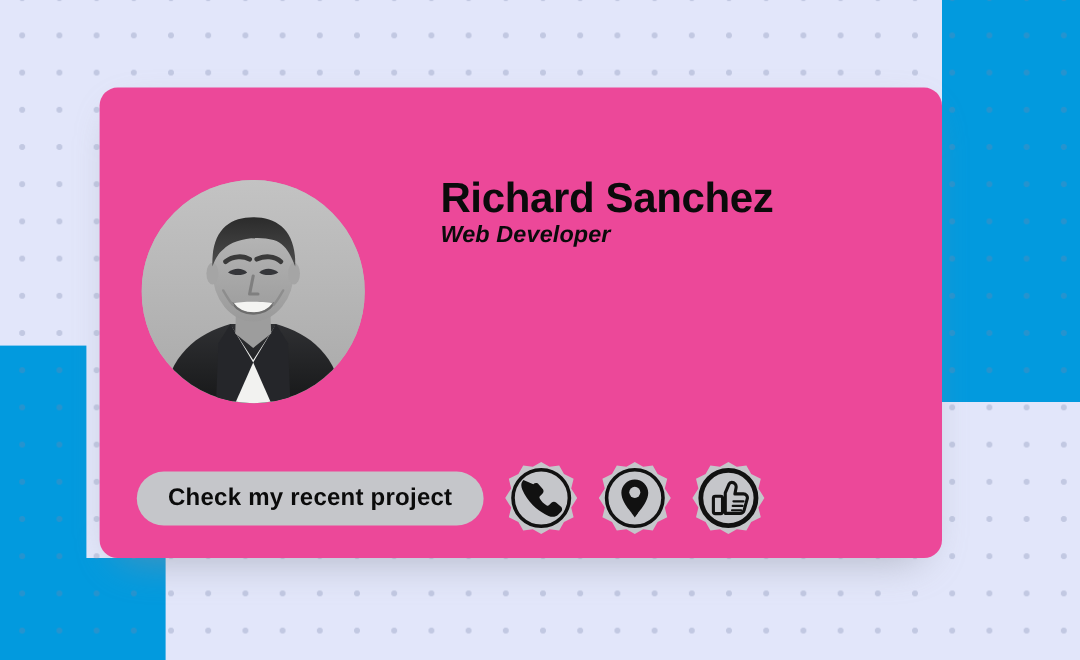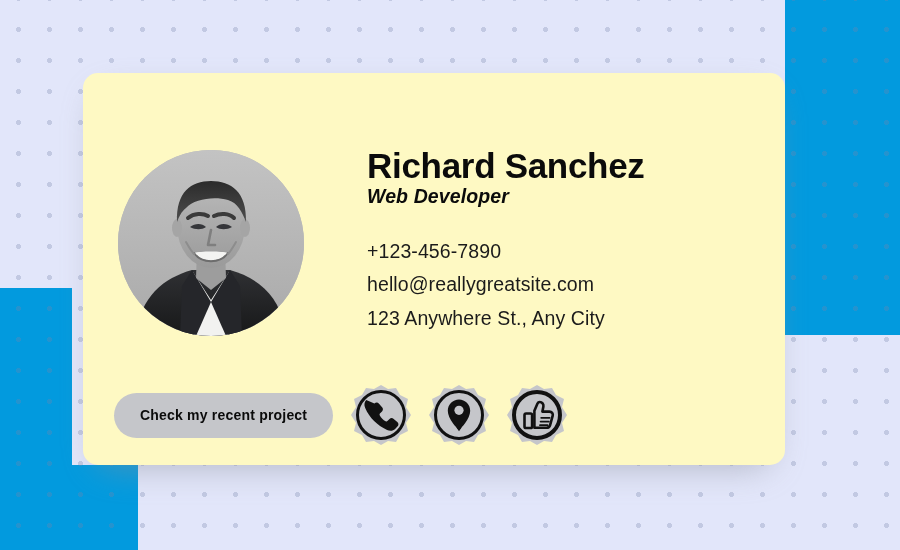--- a/index.html
+++ b/index.html
@@ -70,21 +70,21 @@
     background: #8a8e99;
     filter: blur(17px);
     opacity: 0.55;
   }
   .card {
     position: absolute;
     left: 83px;
     top: 73px;
     width: 702px;
     height: 392px;
-    background: #fef9c3;
+    background: #ec4899;
     border-radius: 15px;
   }
 
   
   .portrait {
     position: absolute;
     left: 35px;
     top: 77px;
     width: 186px;
     height: 186px;
@@ -137,21 +137,21 @@
     align-items: center;
   }
   .cta-button {
     height: 45px;
     padding: 0 26px;
     border: none;
     border-radius: 23px;
     background: #c5c6ca;
     color: #0b0b0b;
     font-family: "Liberation Sans", sans-serif;
-    font-size: 14px;
+    font-size: 20px;
     font-weight: bold;
     letter-spacing: 0.2px;
     cursor: pointer;
     white-space: nowrap;
     display: flex;
     align-items: center;
     justify-content: center;
     text-align: right;
   }
   .social-icons {
@@ -243,25 +243,20 @@
         <path d="M76 103 C84 114 102 114 110 103" stroke="#6d6d6d" stroke-width="2" fill="none" stroke-linecap="round"></path>
 
         <path d="M68 92 C72 99 74 102 76 104" stroke="#8d8d8d" stroke-width="2" fill="none" stroke-linecap="round"></path>
         <path d="M118 92 C114 99 112 102 110 104" stroke="#8d8d8d" stroke-width="2" fill="none" stroke-linecap="round"></path>
       </svg>
     </div>
 
     <div class="info">
       <div class="name">Richard Sanchez</div>
       <div class="role">Web Developer</div>
-      <div class="contacts">
-        <div class="contact-line">+123-456-7890</div>
-        <div class="contact-line">hello@reallygreatsite.com</div>
-        <div class="contact-line">123 Anywhere St., Any City</div>
-      </div>
     </div>
 
     <div class="action-row">
 
       <button class="cta-button">Check my recent project</button>
 
       <div class="social-icons">
 
         <div class="icon-badge">
           <svg width="62" height="62" viewBox="0 0 62 62" xmlns="http://www.w3.org/2000/svg">

